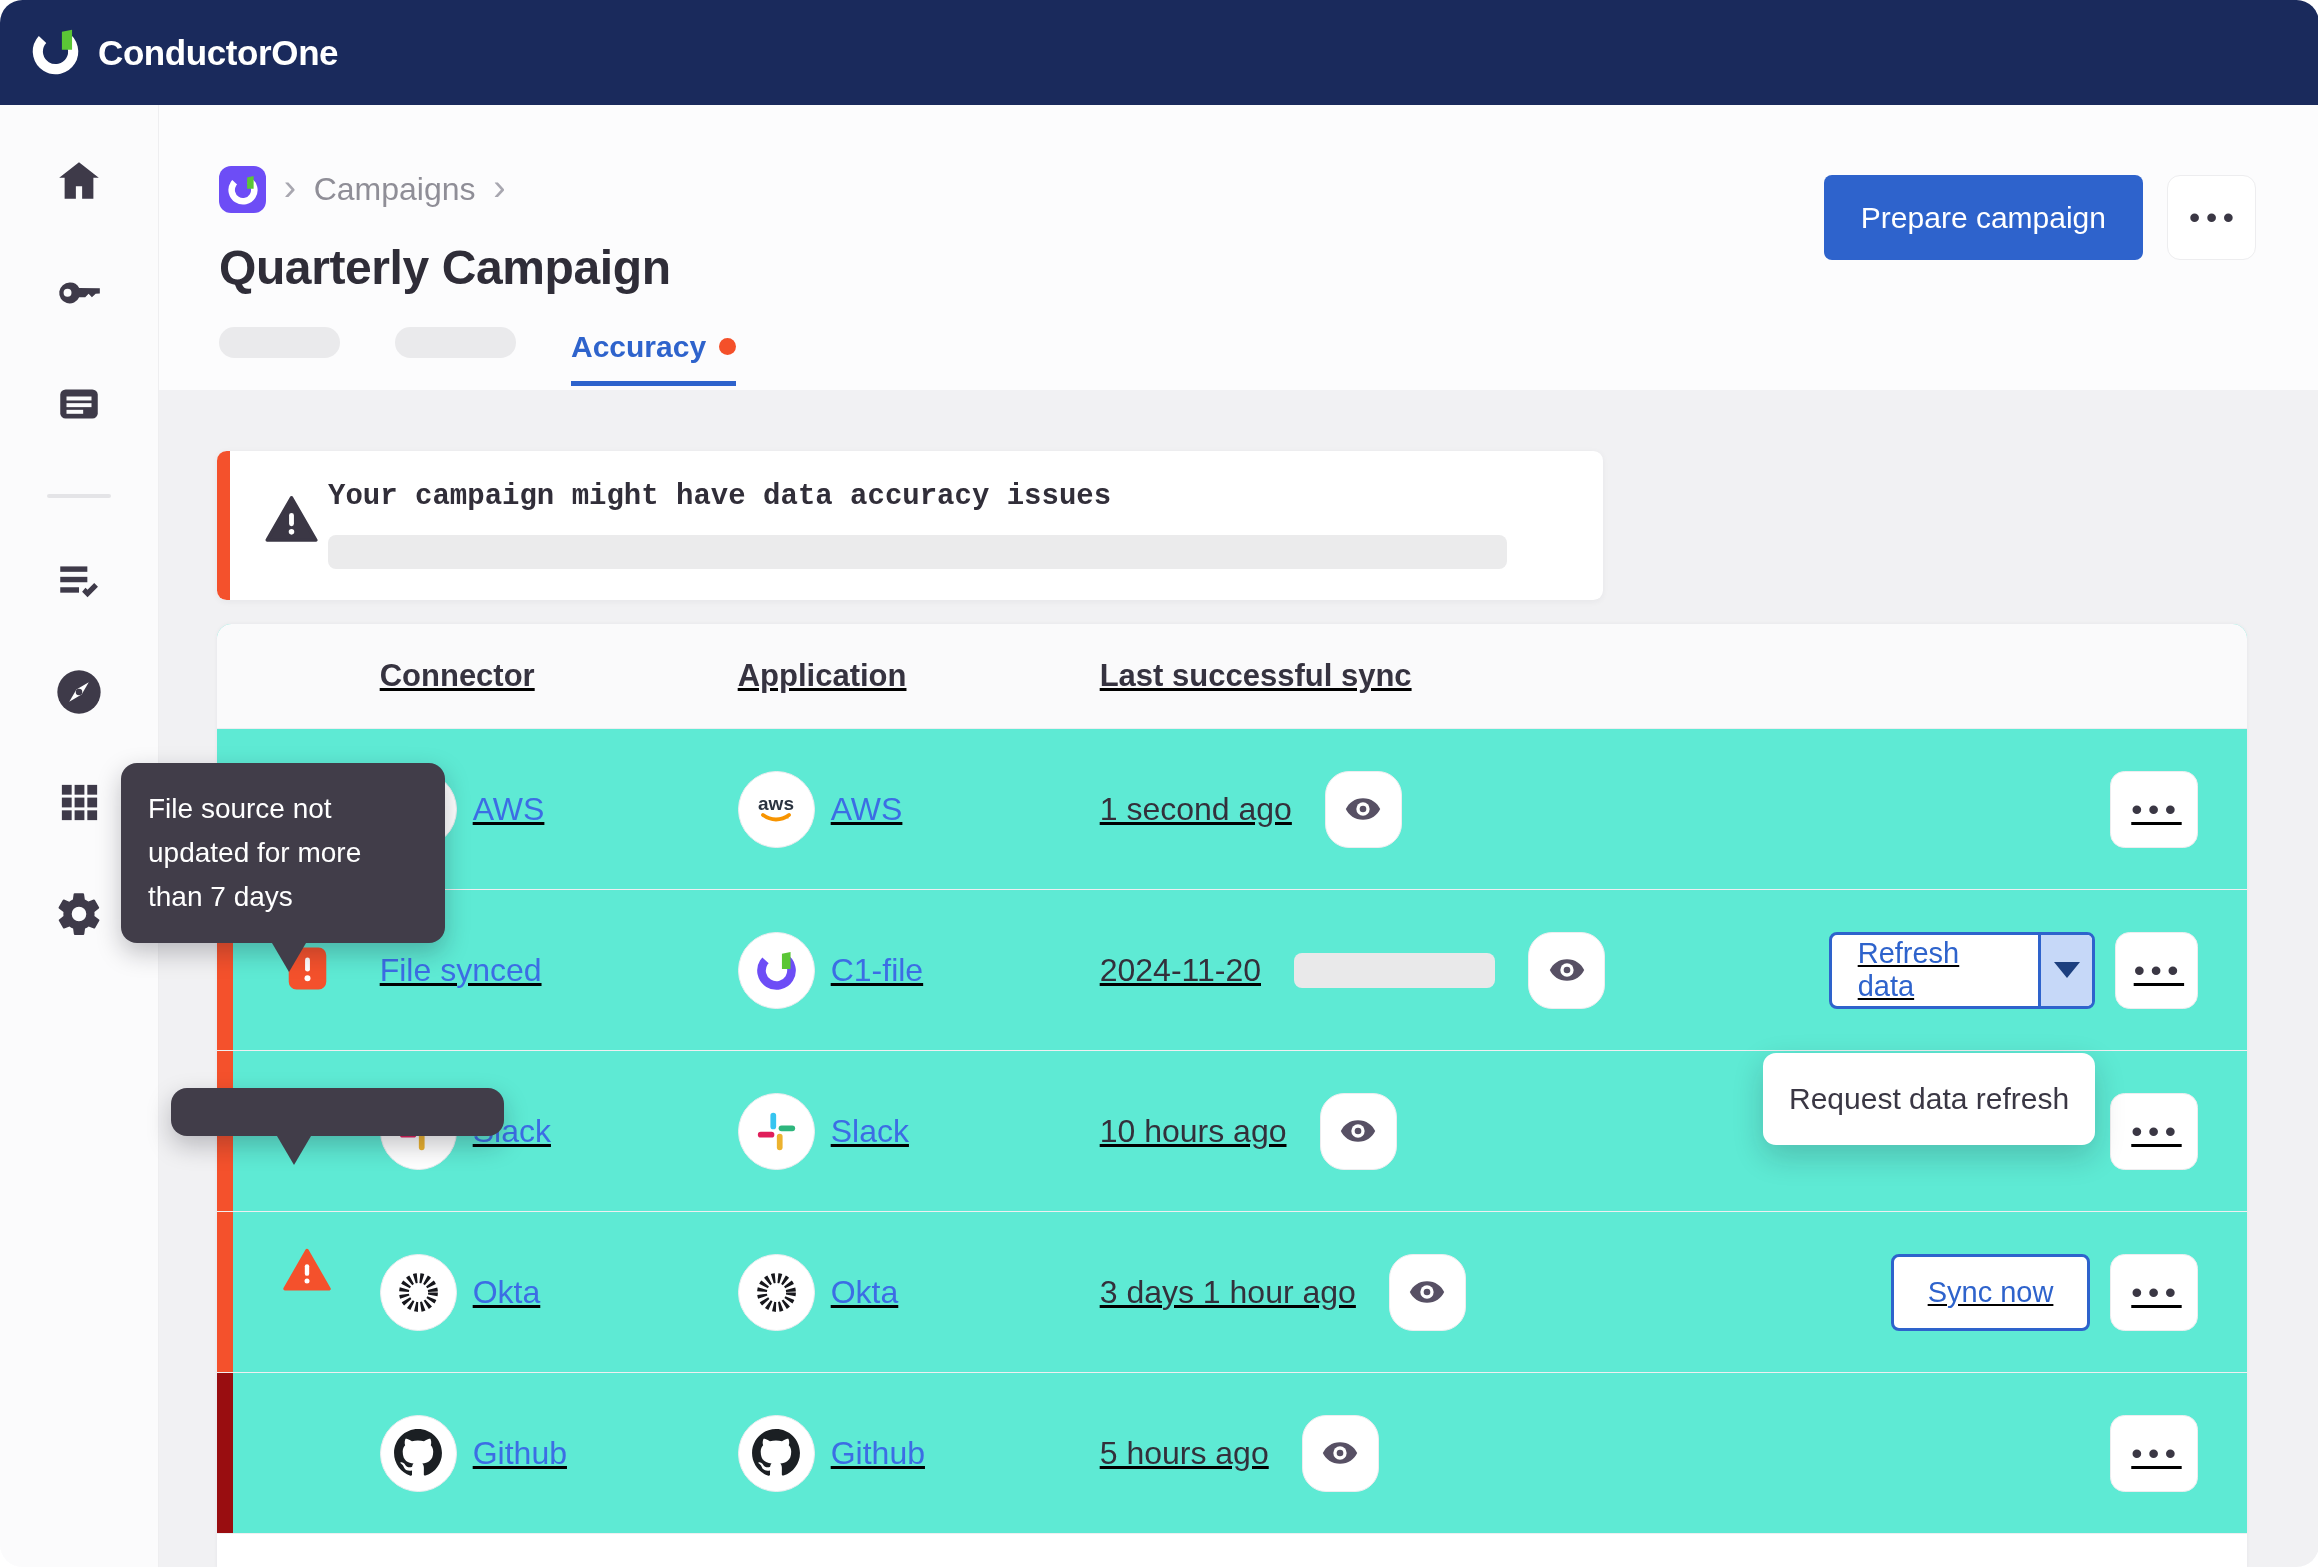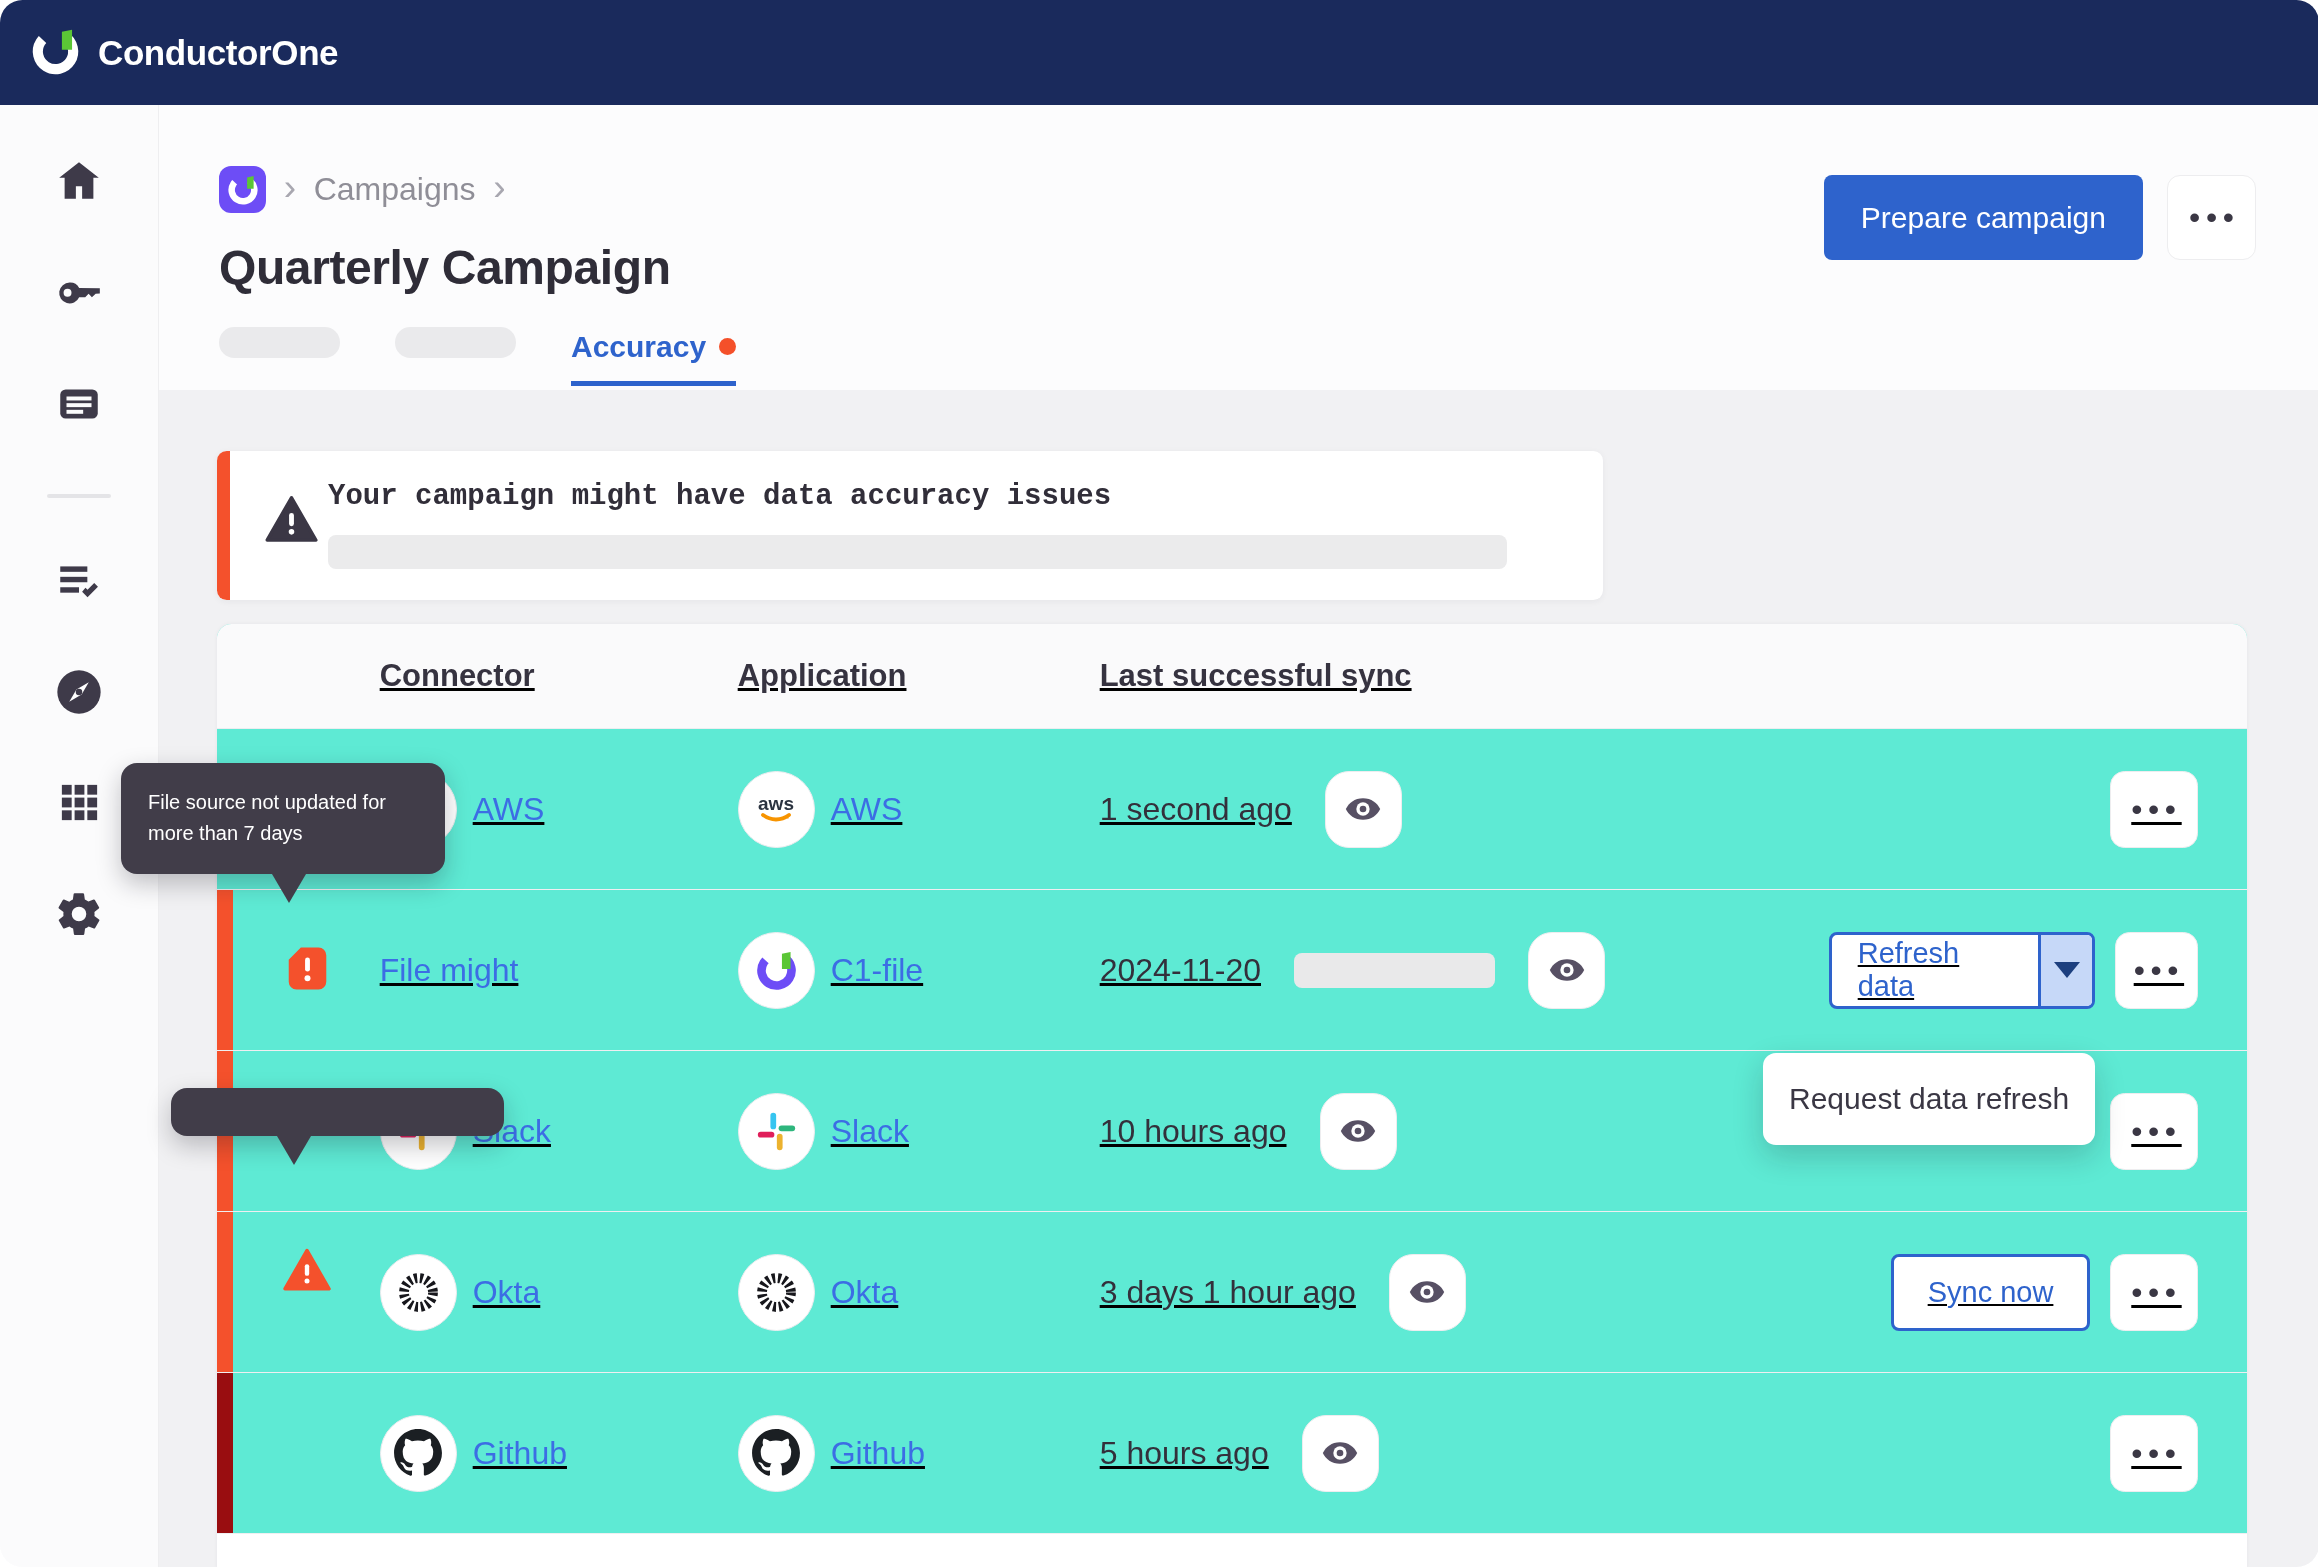--- a/index.html
+++ b/index.html
@@ -92,21 +92,21 @@
   .split-main { display:flex; align-items:center; padding:0 26px; color:#2e63cc; font-size:29px; }
   .split-caret { width:58px; background:#c6d8f8; border-left:3.2px solid #2e63cc;
                  display:flex; align-items:center; justify-content:center; }
   .caret-down { width:0; height:0; border-left:13px solid transparent; border-right:13px solid transparent;
                 border-top:16px solid #1c3f7f; }
 
   .empty-row { height:34px; background:#fff; }
 
   
   .tooltip { position:absolute; background:#413d49; color:#fff; border-radius:16px;
-             padding:24px 27px; font-size:20px; line-height:1.57; z-index:60;
+             padding:24px 27px; font-size:28px; line-height:1.57; z-index:60;
              box-shadow:0 9.7px 24px rgba(20,20,30,.25); }
   .tooltip .tail { position:absolute; top:100%; width:0; height:0;
                    border-left:17.7px solid transparent; border-right:17.7px solid transparent;
                    border-top:29px solid #413d49; }
   .tooltip-1 { left:121px; top:763px; width:324px; }
   .tooltip-1 .tail { left:151px; }
   .tooltip-2 { left:171px; top:1088px; width:333px; }
   .tooltip-2 .tail { left:106px; }
 
   .popover { position:absolute; left:1763px; top:1053px; width:332px; height:92px; background:#fff;
@@ -281,21 +281,21 @@
             <div class="status-cell">
               <span>
                 <svg width="53" height="53" viewBox="0 0 24 24">
                   <path d="M9 2.5h8A3.5 3.5 0 0 1 20.5 6v12A3.5 3.5 0 0 1 17 21.5H7A3.5 3.5 0 0 1 3.5 18V8z" fill="#f4512c"></path>
                   <rect x="10.9" y="7" width="2.2" height="6.4" rx="1.1" fill="#ffffff"></rect>
                   <circle cx="12" cy="16.4" r="1.35" fill="#ffffff"></circle>
                 </svg>
               </span>
             </div>
             <div class="conn-cell">
-              <span class="link">File might</span>
+              <span class="link">File synced</span>
             </div>
             <div class="app-cell">
               <span class="avatar">
                 <svg width="45" height="45" viewBox="0 0 24 24">
                   <circle cx="12" cy="12" r="8" fill="none" stroke="#6d4df6" stroke-width="4.6" stroke-dasharray="39 13" transform="rotate(-58 12 12)"></circle>
                   <polygon points="14.9,3.1 19.5,2.1 19.5,11.2 14.9,11.2" fill="#5bc636"></polygon>
                 </svg>
               </span>
               <span class="link">C1-file</span>
             </div>

